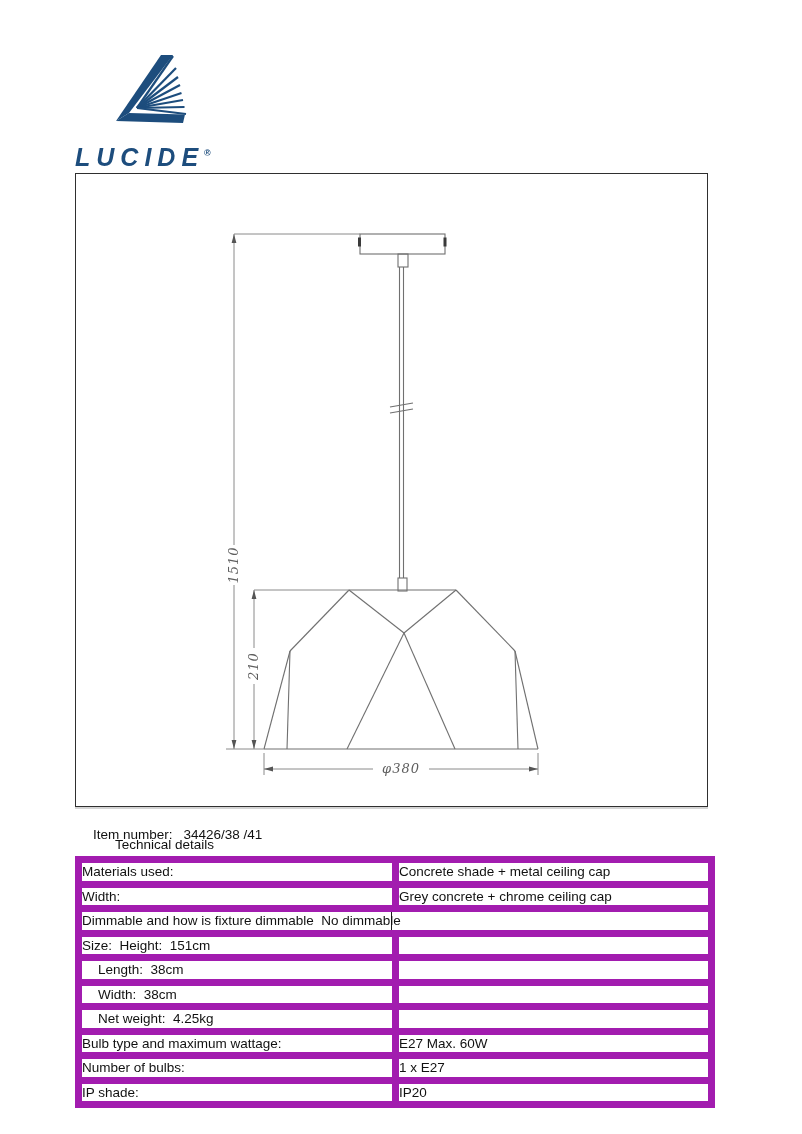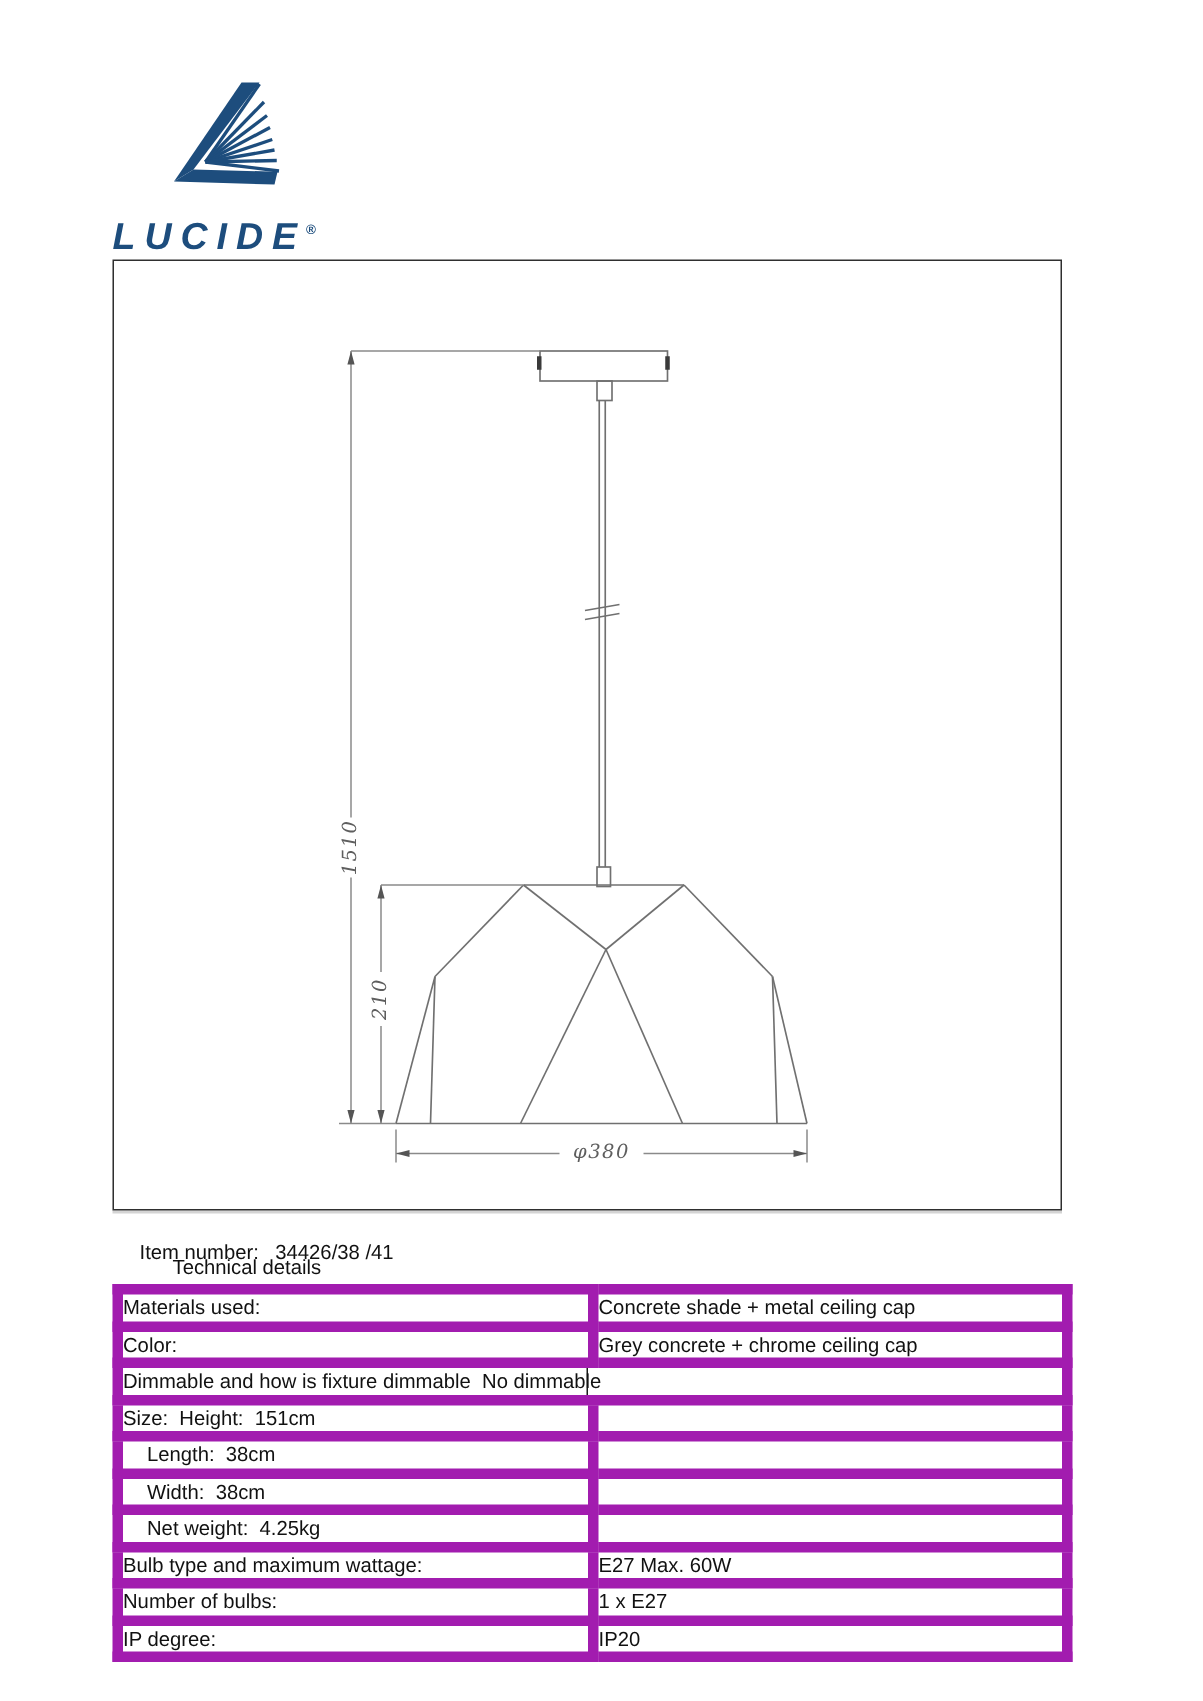--- a/index.html
+++ b/index.html
@@ -167,21 +167,21 @@
     <colgroup>
         <col class="c1">
         <col class="c2">
       </colgroup>
     <tbody>
         <tr>
           <td class="cell-label">Materials used:</td>
           <td class="cell-value">Concrete shade + metal ceiling cap</td>
         </tr>
         <tr>
-          <td class="cell-label">Color:</td>
+          <td class="cell-label">Width:</td>
           <td class="cell-value">Grey concrete + chrome ceiling cap</td>
         </tr>
         <tr>
           <td colspan="2" class="span-cell"><div class="span-divider"></div><span class="span-text">Dimmable and how is fixture dimmable  No dimmable</span></td>
         </tr>
         <tr>
           <td class="cell-label">Size:  Height:  151cm</td>
           <td class="cell-value"></td>
         </tr>
         <tr>
@@ -198,19 +198,19 @@
         </tr>
         <tr>
           <td class="cell-label">Bulb type and maximum wattage:</td>
           <td class="cell-value">E27 Max. 60W</td>
         </tr>
         <tr>
           <td class="cell-label">Number of bulbs:</td>
           <td class="cell-value">1 x E27</td>
         </tr>
         <tr>
-          <td class="cell-label">IP degree:</td>
+          <td class="cell-label">IP shade:</td>
           <td class="cell-value">IP20</td>
         </tr>
       </tbody>
   </table>
 
 </div>
 
 </body></html>

